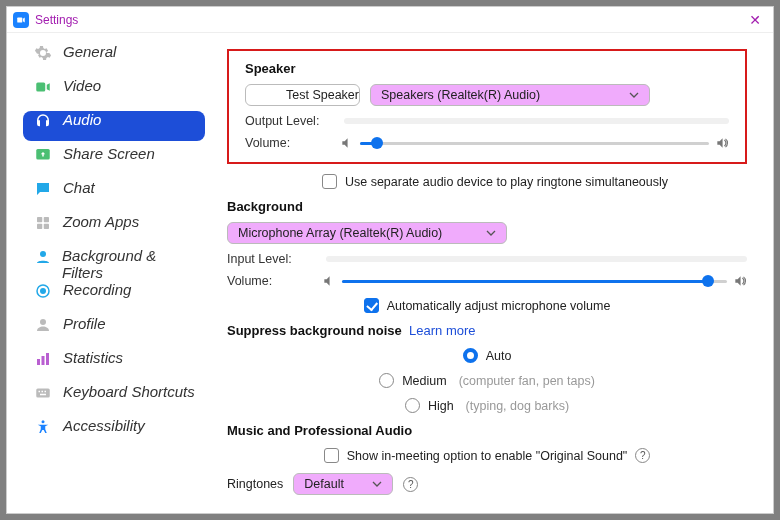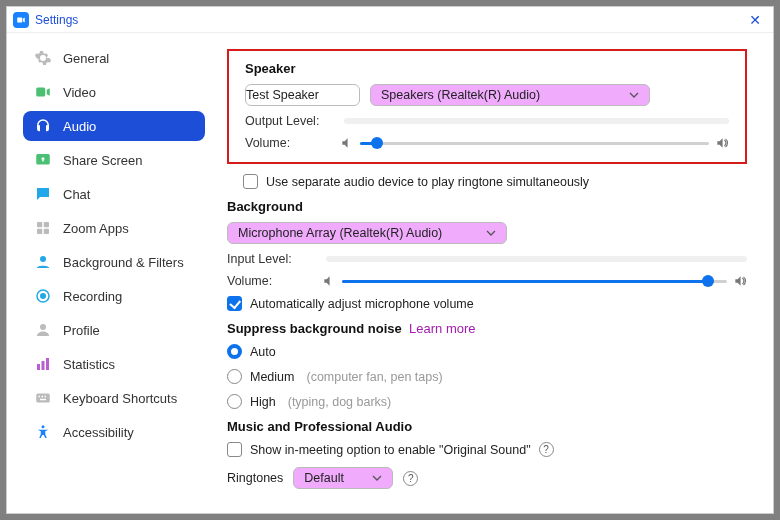--- a/index.html
+++ b/index.html
@@ -1,51 +1,51 @@
 <!DOCTYPE html>
 <html><head>
 <meta charset="utf-8">
 <style>
   * { box-sizing: border-box; margin: 0; padding: 0; font-family: -apple-system, "Segoe UI", Arial, sans-serif; }
   body { background: #808080; width: 780px; height: 520px; overflow: hidden; padding: 6px; }
   .window { background: #fff; width: 100%; height: 100%; display: flex; flex-direction: column; border: 1px solid #ccc; }
-  .titlebar { height: 26px; display: flex; align-items: center; padding: 0 6px; font-size: 12px; color: #1d4ed8; border-bottom: 1px solid #eee; }
+  .titlebar { height: 26px; display: flex; align-items: center; padding: 0 6px; font-size: 12px; color: #a21caf; border-bottom: 1px solid #eee; }
   .titlebar .app-icon { width: 16px; height: 16px; background: #1a82ff; border-radius: 4px; margin-right: 6px; display:flex;align-items:center;justify-content:center;}
   .titlebar .spacer { flex: 1; }
   .titlebar .close { font-size: 14px; cursor: pointer; padding: 2px 6px; }
   .body { flex: 1; display: flex; overflow: hidden; }
   .sidebar { width: 210px; padding: 10px 12px 10px 16px; overflow-y: auto; }
-  .side-item { display: flex; align-items: center; height: 30px; padding: 0 10px; border-radius: 8px; font-size: 13px; color: #333; cursor: pointer; margin-bottom: 4px; }
+  .side-item { display: flex; height: 30px; padding: 0 10px; border-radius: 8px; font-size: 15px; color: #333; cursor: pointer; margin-bottom: 4px; font-style: italic; }
   .side-item.active { background: #1d4ed8; color: #fff; }
   .side-item .icon { width: 20px; height: 20px; margin-right: 10px; display:flex; align-items:center; justify-content:center; }
   .side-item .icon svg { width: 18px; height: 18px; }
   .main { flex: 1; padding: 16px 26px 10px 10px; overflow-y: auto; font-size: 12.5px; color: #222; }
   .highlight-box { border: 2px solid #d71a1a; padding: 10px 16px 12px 16px; margin-bottom: 10px; }
   .section-title { font-weight: 700; font-size: 13px; margin-bottom: 8px; color:#111; }
   .row { display: flex; align-items: center; margin-bottom: 8px; gap: 10px; }
   .label-col { width: 85px; color:#333; font-size:12.5px;}
-  .btn-test { border: 1px solid #bbb; background:#fff; padding: 3px 0; width:115px; border-radius: 6px; font-size: 12.5px; cursor: pointer; text-align:left;}
+  .btn-test { border: 1px solid #bbb; background:#fff; padding: 3px 0; width:115px; border-radius: 6px; font-size: 12.5px; cursor: pointer; text-align:right;}
   .dropdown { border: 1px solid #bbb; border-radius: 6px; padding: 3px 10px; font-size: 12.5px; width: 280px; display:flex; align-items:center; cursor:pointer; background:#f0abfc;}
   .dropdown .dd-text { flex:1; }
   .dropdown.small { width: 100px; }
   .chev { width:10px; height:6px; }
   .meter { flex:1; height: 6px; background: #f0f0f0; border-radius: 3px; margin-left: 4px; }
   .slider-wrap { flex:1; display:flex; align-items:center; gap:6px; }
   .slider { flex:1; height: 3px; background: #d0d0d0; border-radius: 2px; position: relative; }
   .slider .fill { position:absolute; left:0; top:0; bottom:0; background:#0e72ed; border-radius:2px; }
   .slider .thumb { position:absolute; top:50%; width:12px; height:12px; background:#0e72ed; border-radius:50%; transform:translate(-50%,-50%); }
   .vol-ico { width:14px; height:14px; fill:#777; }
-  .chk-row { display:flex; align-items:center; gap:8px; margin: 4px 0 10px 16px; font-size:12.5px;}
+  .chk-row { display:flex; align-items:center; gap:8px; margin: 10px 0 10px 16px; font-size:12.5px;justify-content:center;}
   .chk-row.top0 { margin-left: 0; }
   .chk { width:15px; height:15px; border:1.5px solid #888; border-radius:3px; background:#fff; cursor:pointer; display:flex; align-items:center; justify-content:center;}
   .chk.checked { background:#0e72ed; border-color:#0e72ed;}
   .chk.checked::after { content:""; width:5px; height:8px; border:solid #fff; border-width:0 2px 2px 0; transform: rotate(40deg) translateY(-1px);}
   .radio { width:15px; height:15px; border:1.5px solid #888; border-radius:50%; background:#fff; cursor:pointer; display:flex; align-items:center; justify-content:center;}
   .radio.checked { border-color:#0e72ed; border-width:4px; }
-  .link { color:#a21caf; cursor:pointer; }
+  .link { color:#1d4ed8; cursor:pointer; }
   .hint { color:#999; margin-left:4px;}
   .help { width:15px; height:15px; border:1px solid #888; border-radius:50%; display:inline-flex; align-items:center; justify-content:center; font-size:10px; color:#555; cursor:pointer;}
   .subsection { margin: 6px 0 8px 0; }
 </style>
 </head>
 <body>
 
 <div class="window">
   <div class="titlebar">
     <div class="app-icon">

